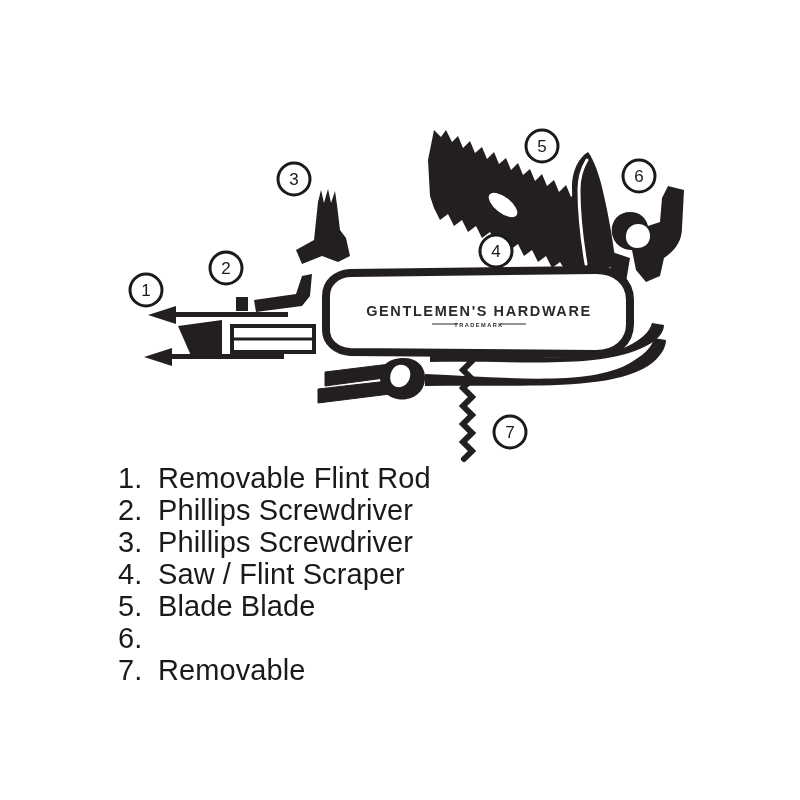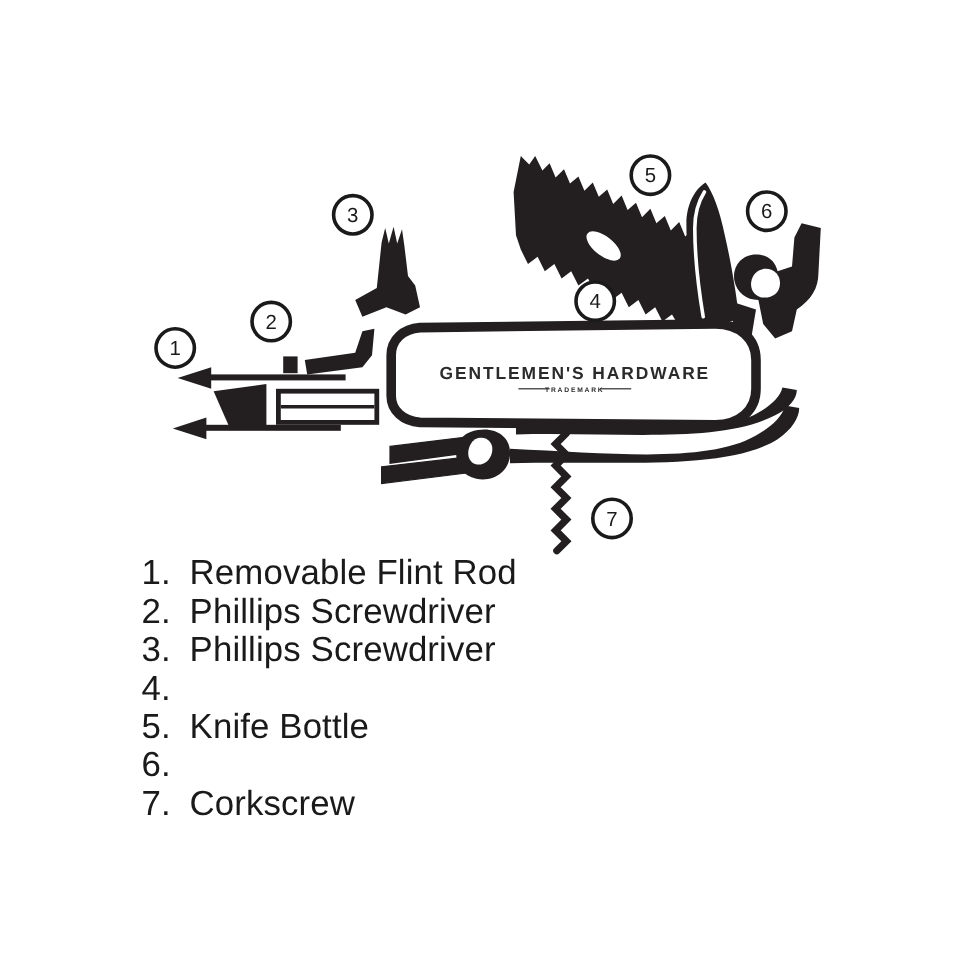--- a/index.html
+++ b/index.html
@@ -241,27 +241,28 @@
     <div class="legend-row">
       <span class="legend-num">2.</span>
       <span class="legend-label">Phillips Screwdriver</span>
     </div>
     <div class="legend-row">
       <span class="legend-num">3.</span>
       <span class="legend-label">Phillips Screwdriver</span>
     </div>
     <div class="legend-row">
       <span class="legend-num">4.</span>
+      <span class="legend-label">Saw / Flint Scraper</span>
     </div>
     <div class="legend-row">
       <span class="legend-num">5.</span>
-      <span class="legend-label">Knife Bottle</span>
+      <span class="legend-label">Blade Blade</span>
     </div>
     <div class="legend-row">
       <span class="legend-num">6.</span>
     </div>
     <div class="legend-row">
       <span class="legend-num">7.</span>
-      <span class="legend-label">Corkscrew</span>
+      <span class="legend-label">Removable</span>
     </div>
   </div>
 
 </div>
 
 </body></html>

